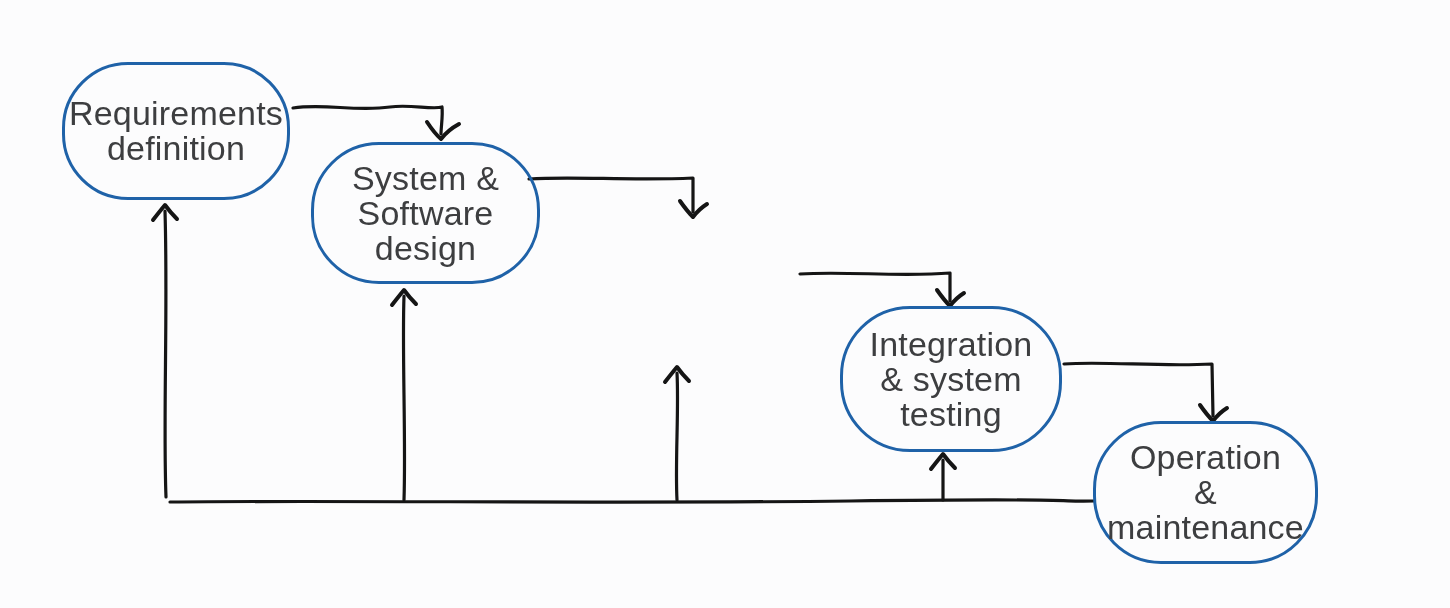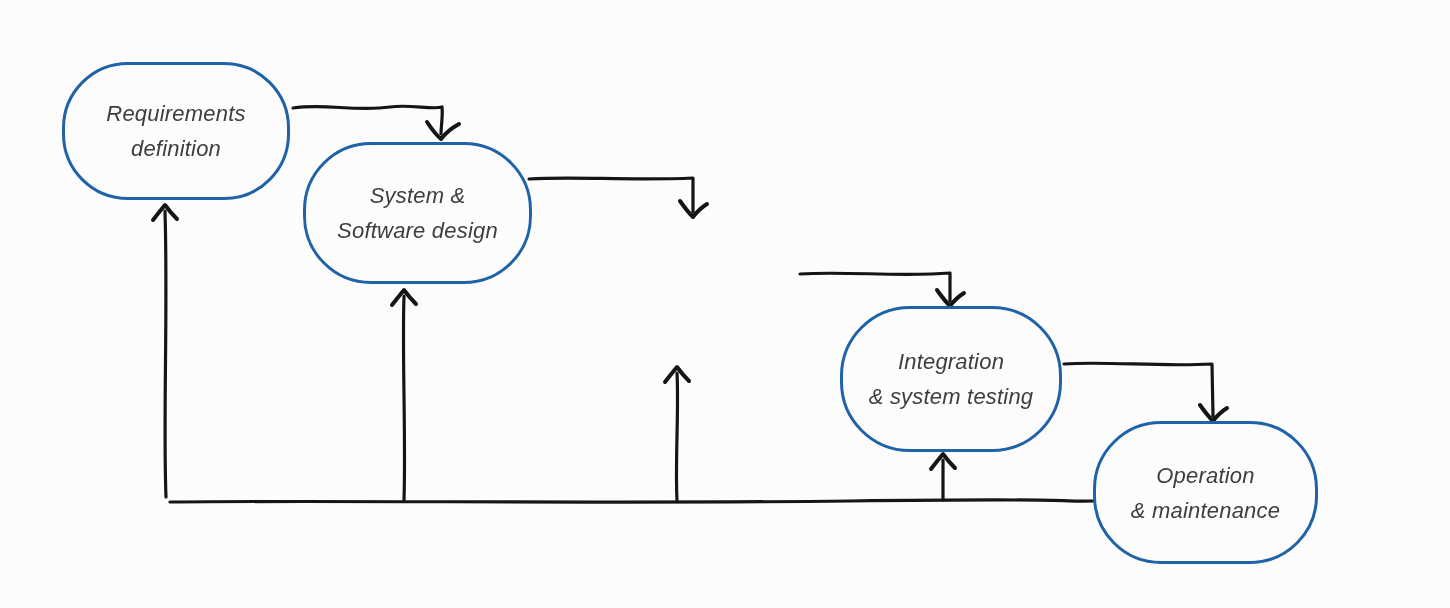--- a/index.html
+++ b/index.html
@@ -22,29 +22,28 @@
   .layer path.head{stroke-width:4;}
   .node{
     position:absolute;
     border:3px solid var(--node-border);
     display:flex;align-items:center;justify-content:center;
     text-align:center;
     background:transparent;
   }
   .node .label{
     white-space:pre-line;
-    font-size:22px;
+    font-size:34px;
     line-height:35px;
     color:var(--text);
     letter-spacing:0.2px;
-    font-style:italic;
   }
   
   .n1{left:62px;top:62px;width:228px;height:138px;border-radius:66px;}
-  .n2{left:303px;top:142px;width:229px;height:142px;border-radius:68px;justify-content:center;}
+  .n2{left:311px;top:142px;width:229px;height:142px;border-radius:68px;justify-content:center;}
   .n3{left:575px;top:220px;width:226px;height:145px;border-radius:70px;}
   .n4{left:840px;top:306px;width:222px;height:146px;border-radius:70px;}
   .n5{left:1093px;top:421px;width:225px;height:143px;border-radius:68px;}
 </style>
 </head>
 <body>
 
 <div class="canvas">
 
   <svg class="layer" viewBox="0 0 1450 608" aria-hidden="true">

